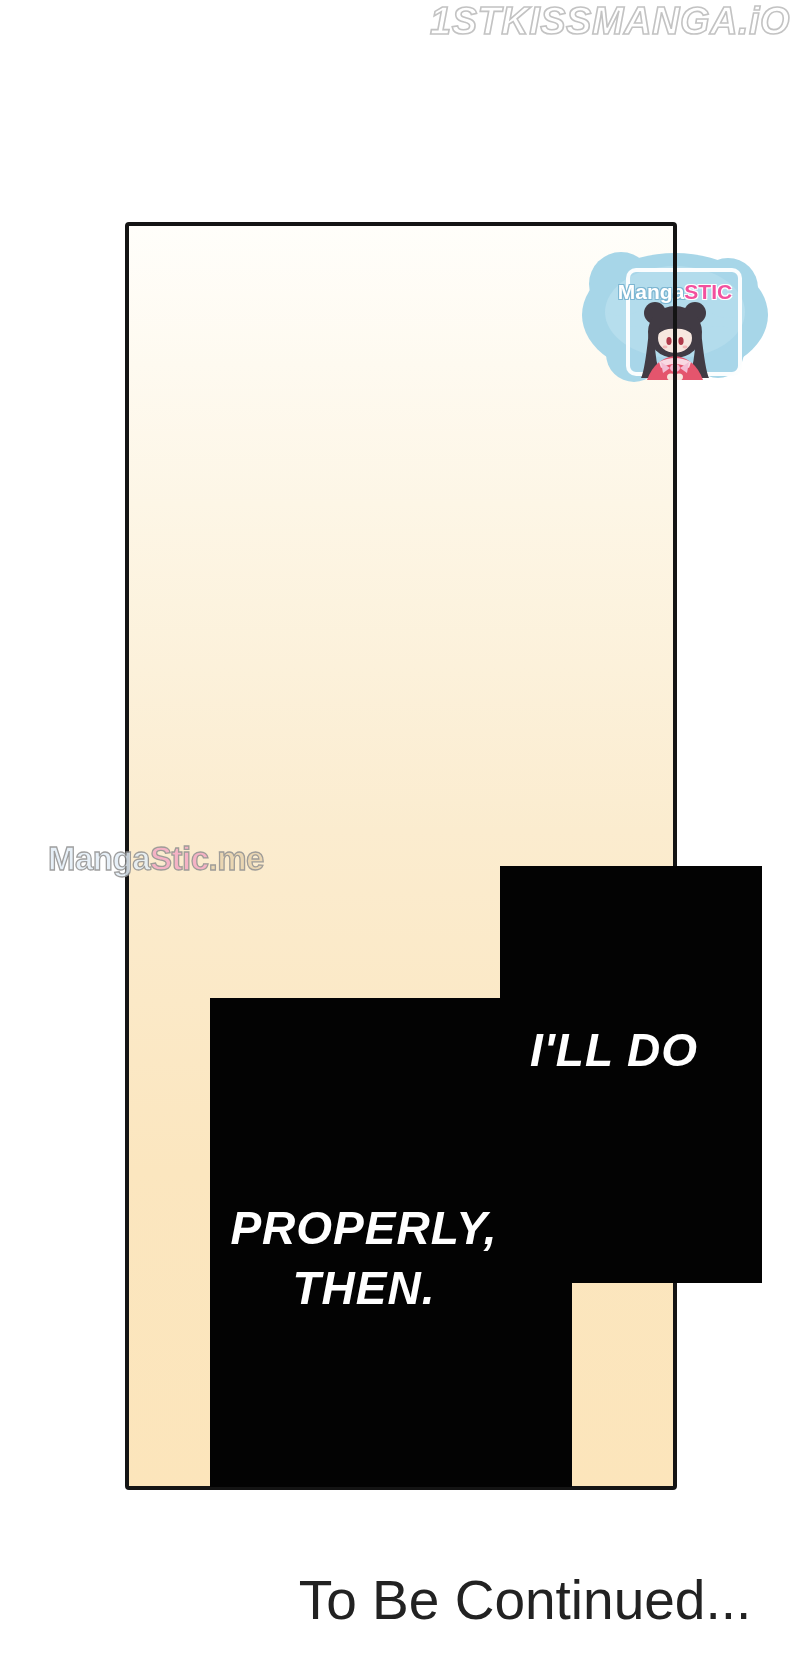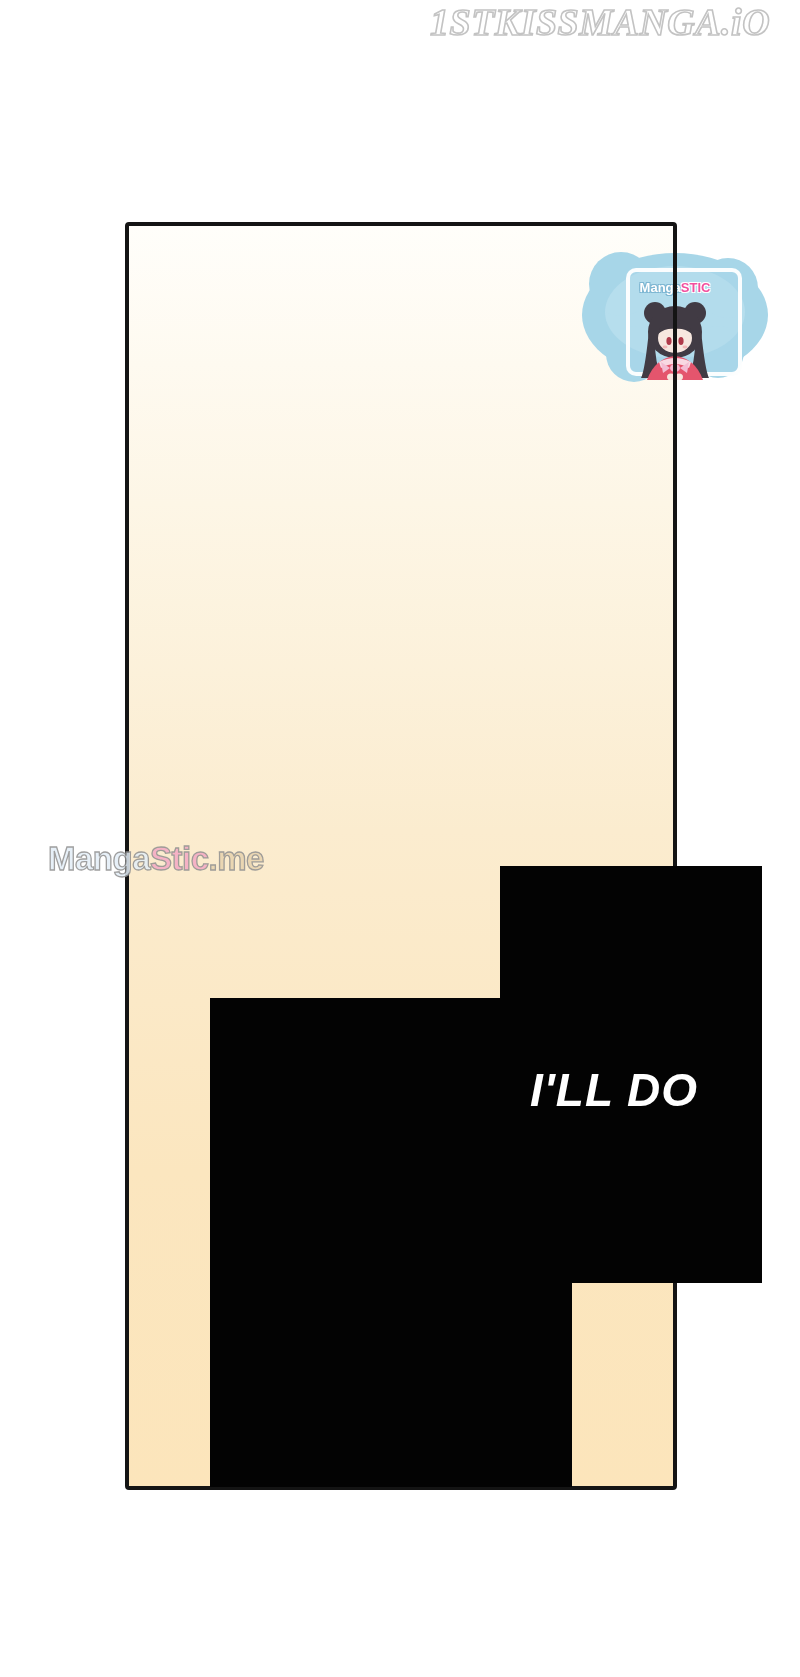--- a/index.html
+++ b/index.html
@@ -18,21 +18,20 @@
     position: absolute;
     left: 430px; top: 0px; width: 360px;
     text-align: left;
     font-size: 38px;
     font-weight: bold;
     font-style: italic;
     color: transparent;
     -webkit-text-stroke: 1.6px #c3c3c3;
     letter-spacing: 0.5px;
     white-space: nowrap;
-    font-family: Liberation Serif, serif;
   }
 
   
   .panel {
     position: absolute;
     left: 125px; top: 222px;
     width: 552px; height: 1268px;
     border: 4px solid #141414;
     border-radius: 4px;
     background: linear-gradient(180deg, #fffefa 0%, #fdf6e6 22%, #fbeccf 48%, #fbe6bf 75%, #fce5bb 100%);
@@ -50,21 +49,21 @@
     left: 50px; top: 24px;
     width: 116px; height: 108px;
     border: 4px solid rgba(255,255,255,0.95);
     border-radius: 10px;
     background: rgba(173,216,235,0.30);
   }
   .badge-logo {
     position: absolute;
     left: 0; top: 36px; width: 100%;
     text-align: center;
-    font-size: 13px;
+    font-size: 21px;
     font-weight: bold;
     letter-spacing: 0px;
     white-space: nowrap;
   }
   .badge-logo .p1 {
     color: #ffffff;
     text-shadow: -1px -1px 0 #7db6d2, 1px -1px 0 #7db6d2, -1px 1px 0 #7db6d2, 1px 1px 0 #7db6d2;
   }
   .badge-logo .p2 {
     color: #f2509e;
@@ -90,21 +89,21 @@
     position: absolute;
     color: #ffffff;
     font-weight: bold;
     font-style: italic;
     font-size: 46px;
     line-height: 56px;
     text-align: center;
     letter-spacing: 1px;
     white-space: nowrap;
   }
-  .speech-right { left: 478px; top: 1022px; width: 272px; margin-top: 40px; }
+  .speech-right { left: 478px; top: 1022px; width: 272px; }
   .speech-left  { left: 222px; top: 1198px; width: 284px; line-height: 60px; }
 
   
   .wm-left {
     position: absolute;
     left: 48px; top: 840px;
     font-size: 33px;
     font-weight: bold;
     letter-spacing: -0.5px;
     opacity: 0.85;
@@ -175,19 +174,24 @@
 
   <div class="border-overlay"></div>
 
   <div class="blackbox box-a"></div>
   <div class="blackbox box-b"></div>
 
   <div class="speech speech-right">
     <div>I'LL DO</div>
   </div>
 
+  <div class="speech speech-left">
+    <div>PROPERLY,</div>
+    <div>THEN.</div>
+  </div>
 
   <div class="wm-left">
     <span class="w1">Manga</span><span class="w2">Stic</span><span class="w3">.me</span>
   </div>
 
+  <div class="continued">To Be Continued...</div>
 
 </div>
 
 </body></html>

